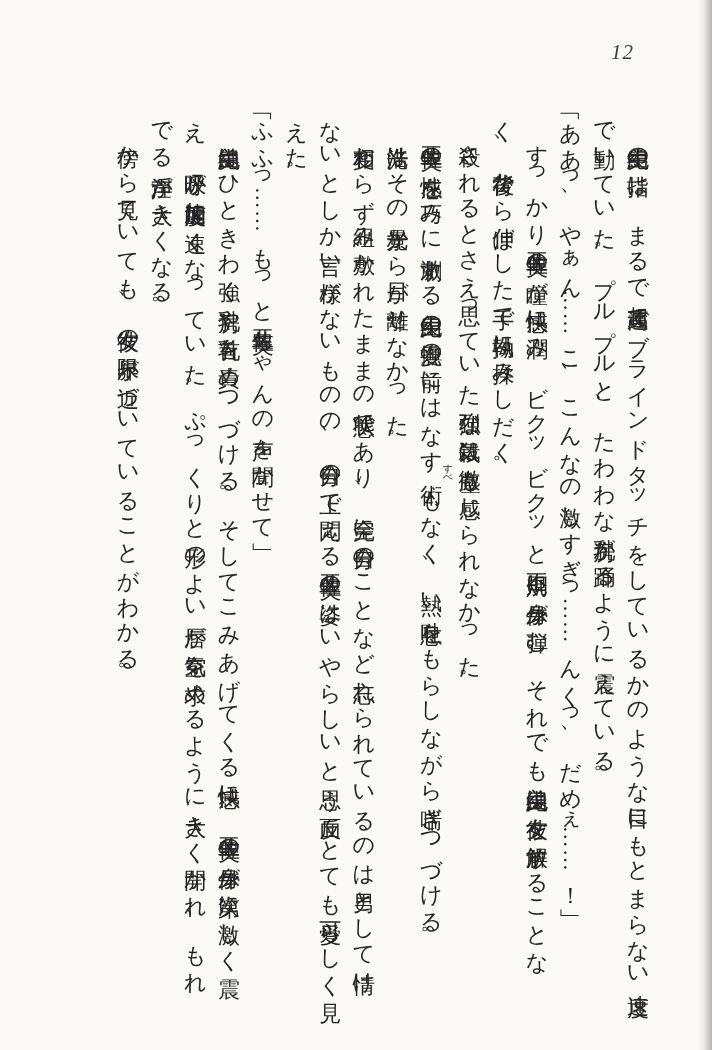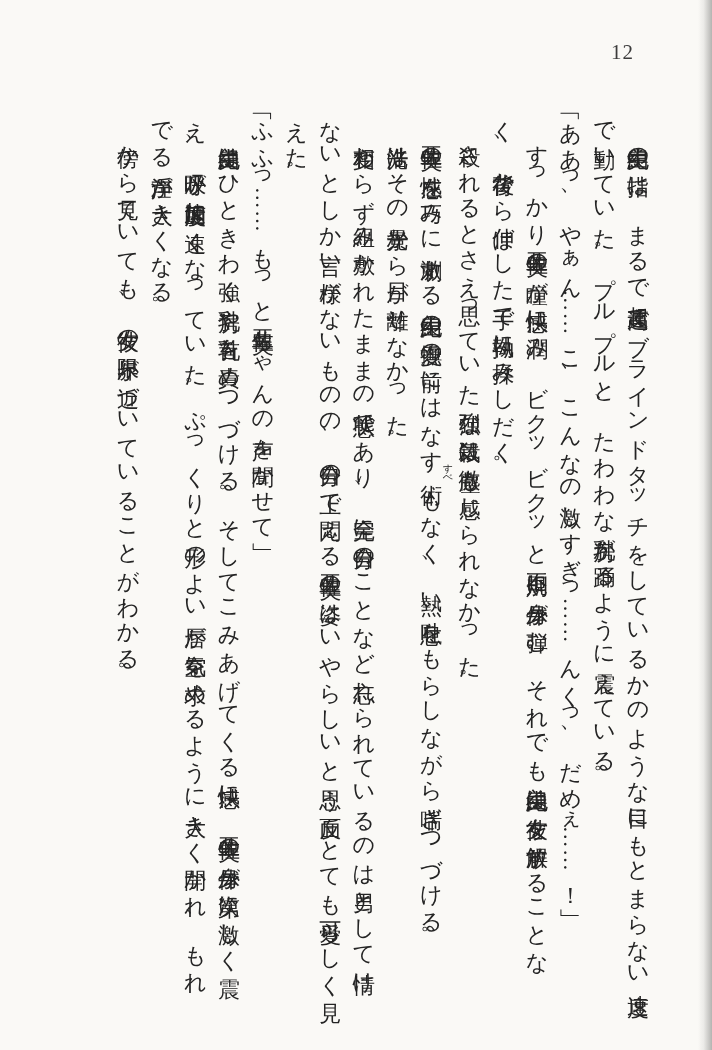--- a/index.html
+++ b/index.html
@@ -13,20 +13,21 @@
     height: 1050px;
     background: #faf9f6;
     overflow: hidden;
     font-family: "Liberation Serif", "DejaVu Serif", serif;
   }
   .page-number {
     position: absolute;
     top: 40px;
     right: 78px;
     font-size: 21px;
+    font-style: italic;
     color: #3c3c3c;
     letter-spacing: 1px;
   }
   .text-block {
     position: absolute;
     top: 106px;
     right: 57px;
     width: 600px;
     height: 888px;
     writing-mode: vertical-rl;

